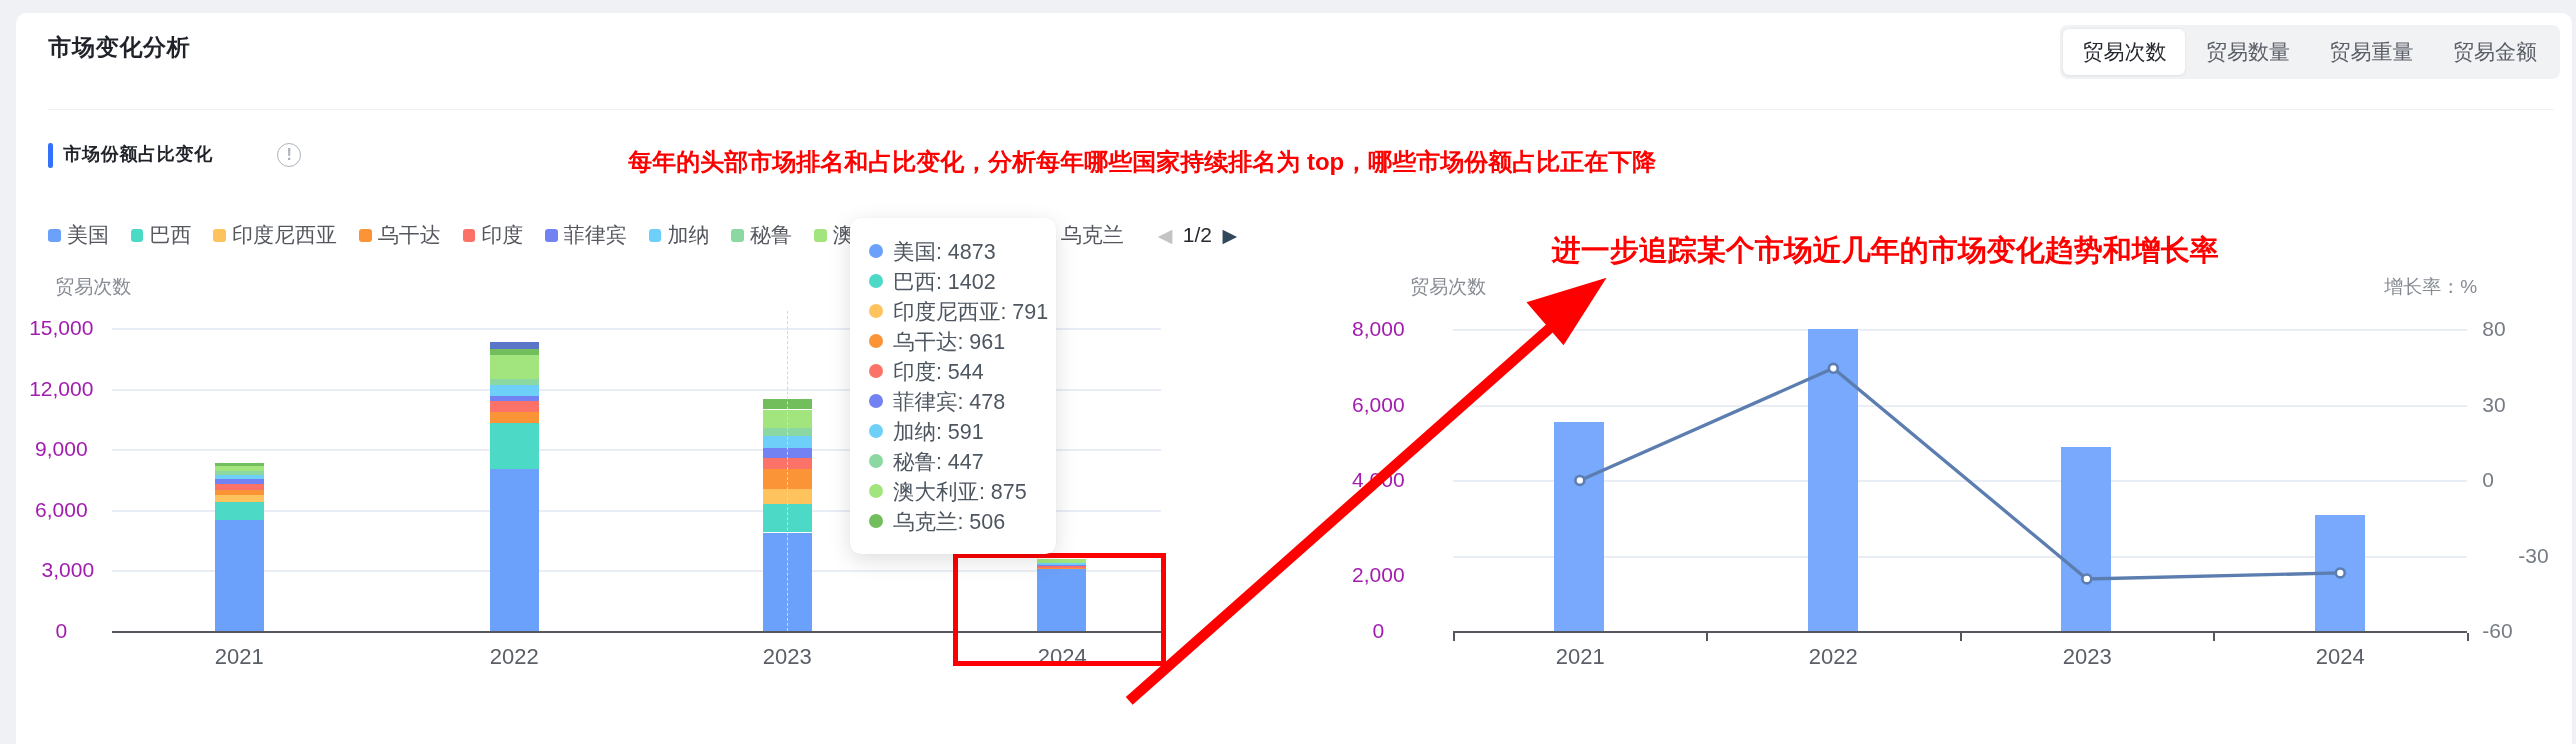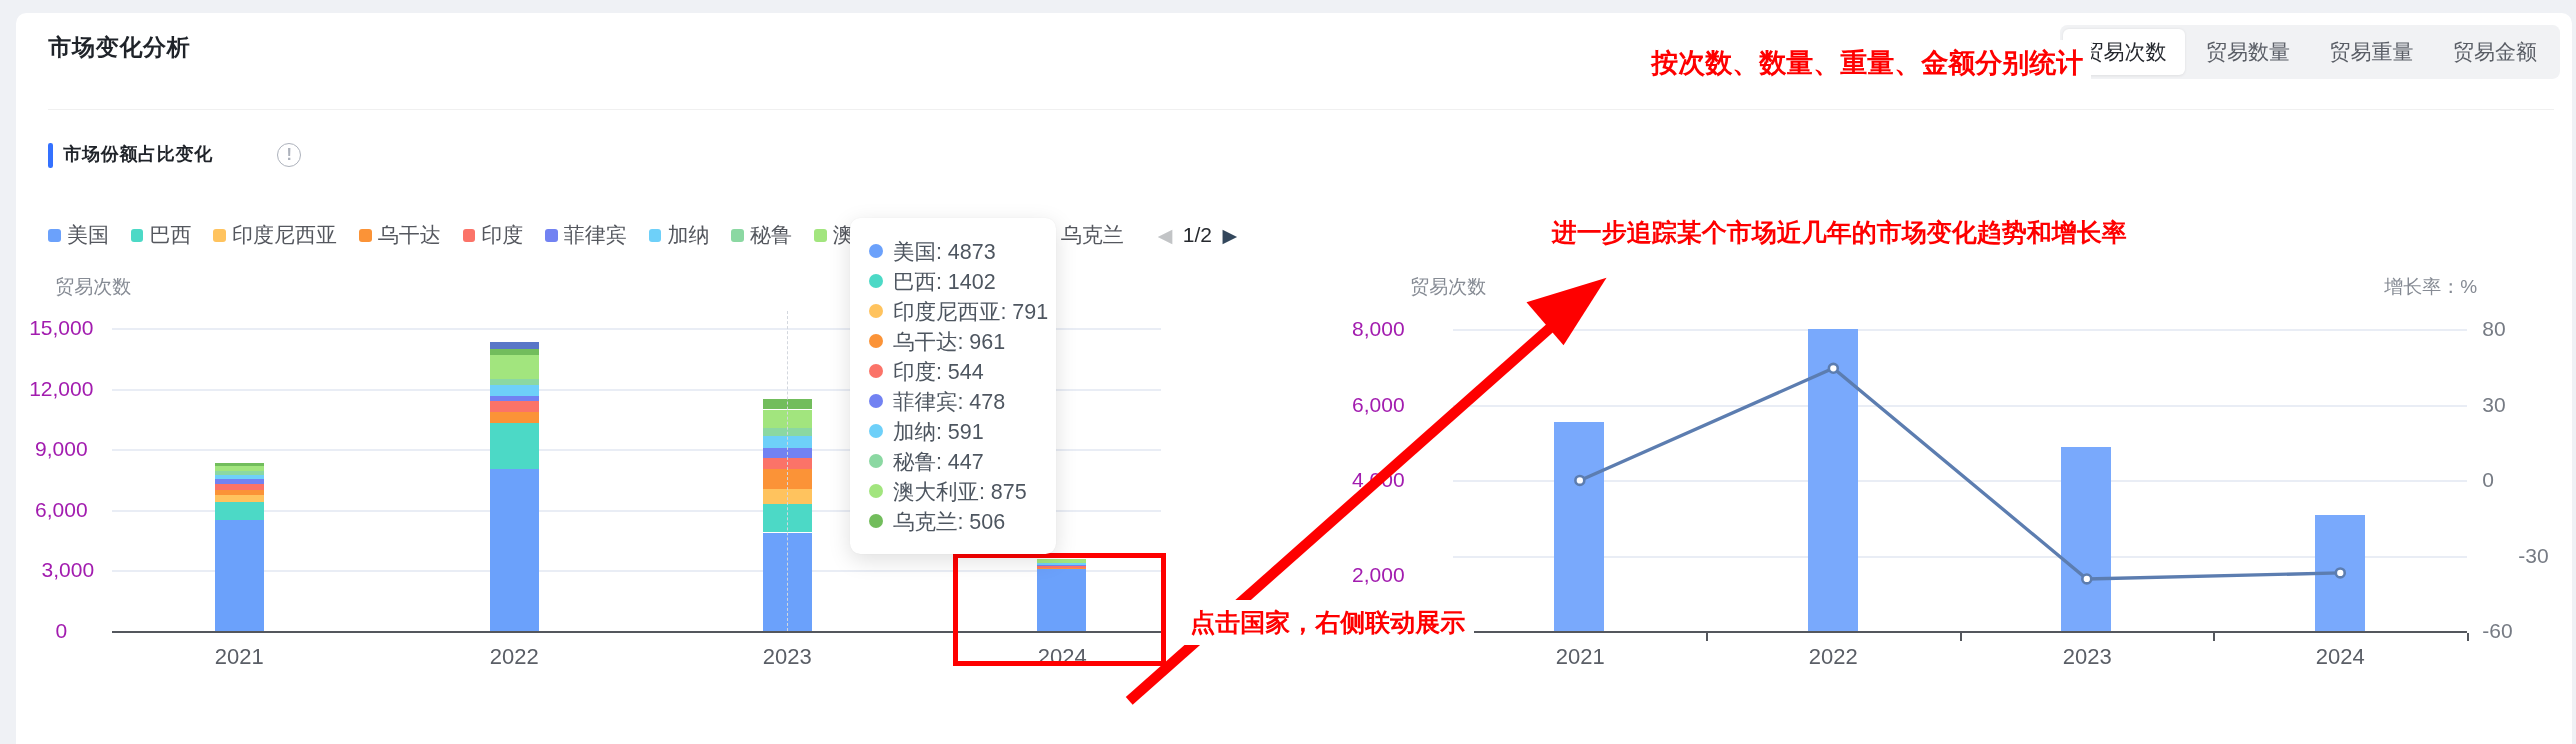--- a/index.html
+++ b/index.html
@@ -48,21 +48,21 @@
   .tooltip { left:834px; top:205px; width:206px; background:#FFFFFF; border-radius:10.4px; z-index:20;
              box-shadow:0 6px 22px rgba(0,0,0,0.13), 0 0 1.5px rgba(0,0,0,0.06); padding:18px 19px; }
   .tooltip-row { display:flex; align-items:center; gap:9.6px; height:30px; }
   .tooltip-dot { width:14px; height:14px; border-radius:50%; flex:0 0 auto; }
   .tooltip-text { font-size:21.5px; color:#4E5660; white-space:nowrap; }
 
   
   .red-note { position:absolute; color:#FE0000; background:#FFFFFF; z-index:30; white-space:nowrap; }
   .note-top { top:27px; right:481px; font-size:27px; font-weight:700; padding:4.4px 7.4px; }
   .note-section { left:606px; top:130px; font-size:24px; font-weight:600; padding:3px 6px; }
-  .note-right { left:1528px; top:198px; font-size:25px; font-weight:600; padding:4.4px 7.4px; }
+  .note-right { left:1528px; top:213px; font-size:29px; font-weight:600; padding:4.4px 7.4px; }
   .note-bottom { left:1165px; top:587px; font-size:25px; font-weight:600; padding:6px 9px; }
   .red-rect { left:937px; top:540px; width:213px; height:113px; border:5.2px solid #FE0000; z-index:15; background:transparent; }
   .arrow-svg { left:0; top:0; width:2557px; height:731px; z-index:25; pointer-events:none; }
 </style>
 </head>
 <body>
 
 <div class="card">
 
   <div class="abs page-title">市场变化分析</div>
@@ -176,23 +176,22 @@
       <div class="tooltip-row">
         <div class="tooltip-dot" style="background: rgb(114, 189, 92);"></div>
         <div class="tooltip-text">乌克兰: 506</div>
       </div>
     </div>
 
   <div class="abs axis-name" style="left:1394px; top:261px;">贸易次数</div>
   <div class="abs axis-name" style="left:2368px; top:261px;">增长率：%</div>
   <div id="rightChart"></div>
 
-  <div class="red-note note-top">按次数、数量、重量、金额分别统计</div>
+  <div class="red-note note-section">每年的头部市场排名和占比变化，分析每年哪些国家持续排名为 top，哪些市场份额占比正在下降</div>
   <div class="red-note note-right">进一步追踪某个市场近几年的市场变化趋势和增长率</div>
-  <div class="red-note note-bottom">点击国家，右侧联动展示</div>
   <div class="abs red-rect"></div>
   <svg class="abs arrow-svg" viewBox="0 0 3450 986" width="2557" height="731">
     <line x1="1502" y1="928" x2="2100" y2="398" stroke="#FE0000" stroke-width="14"></line>
     <polygon points="2146,357 2038,390 2088,448" fill="#FE0000"></polygon>
   </svg>
 
 <div class="ytick" style="left: 0px; width: 90px; top: 618px;">0</div>
     <div class="gridline" style="left: 96px; width: 1049px; top: 557px;"></div>
     <div class="ytick" style="left: 0px; width: 90px; top: 557px; padding-left: 13px;">3,000</div>
     <div class="gridline" style="left: 96px; width: 1049px; top: 497px;"></div>

